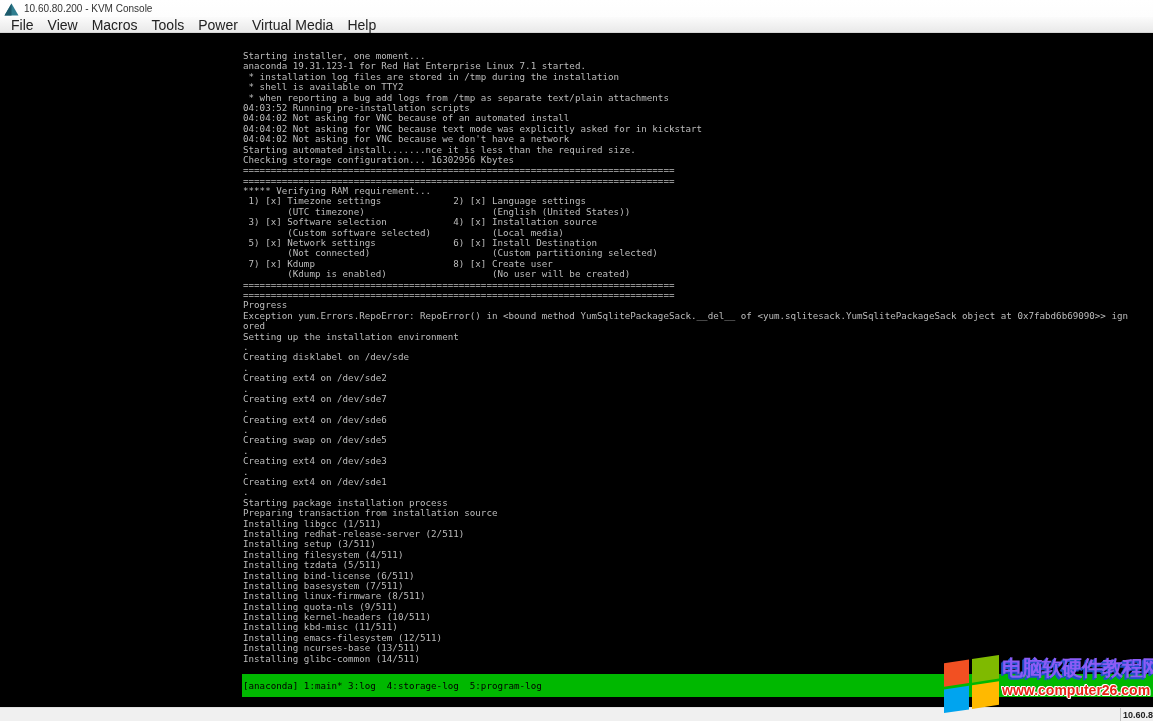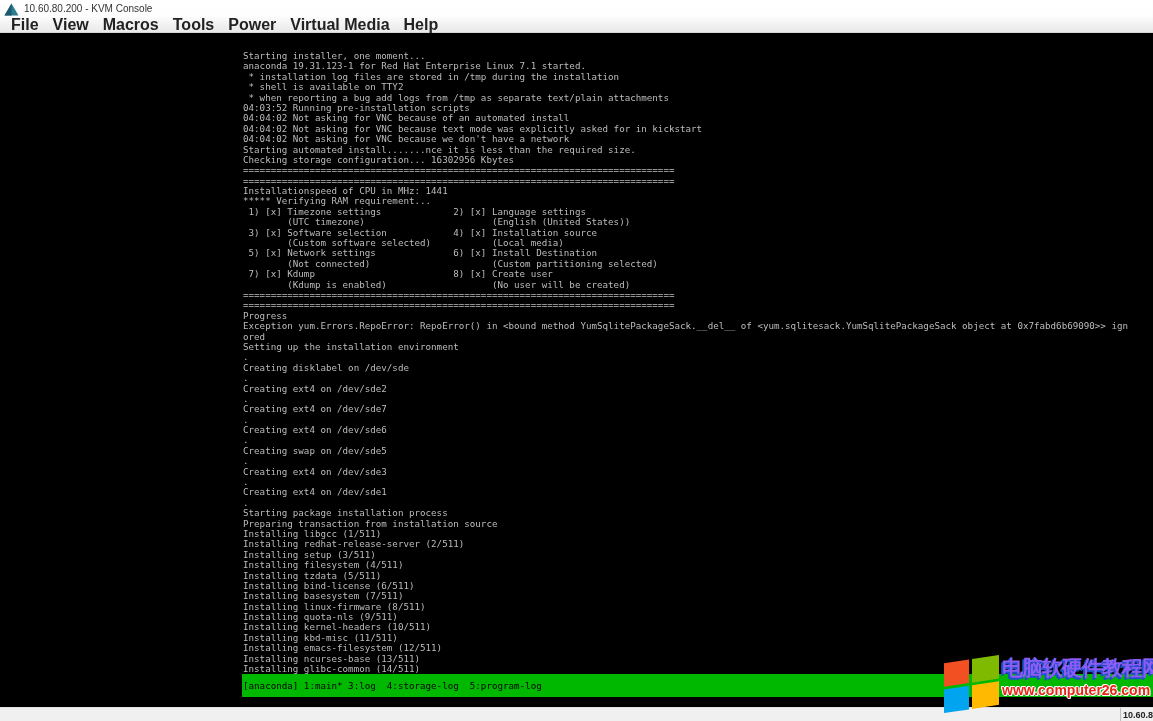--- a/index.html
+++ b/index.html
@@ -15,21 +15,21 @@
   }
   .appicon{width:15px;height:13px;display:inline-block;margin-right:5px;}
   .title{font-size:10px;color:#333;}
   .menubar{
     position:absolute;left:0;top:17px;width:1153px;height:16px;
     background:linear-gradient(#fbfbfb,#e9e9e9);
     border-bottom:1px solid #d6d6d6;box-sizing:border-box;
     display:flex;align-items:center;padding-left:4px;
   }
   .menuitem{
-    font-size:16px;font-weight:bold;color:#222;
+    font-size:14px;font-weight:normal;color:#222;
     padding:0 7px;height:100%;display:flex;align-items:center;cursor:default;
   }
   
   .viewport{
     position:absolute;left:0;top:33px;width:1153px;height:674px;
     background:#000;
   }
   .term{
     position:absolute;left:243px;top:2px;
     font-family:"DejaVu Sans Mono","Liberation Mono",monospace;
@@ -107,21 +107,20 @@
       <div class="tline"> * shell is available on TTY2</div>
       <div class="tline"> * when reporting a bug add logs from /tmp as separate text/plain attachments</div>
       <div class="tline">04:03:52 Running pre-installation scripts</div>
       <div class="tline">04:04:02 Not asking for VNC because of an automated install</div>
       <div class="tline">04:04:02 Not asking for VNC because text mode was explicitly asked for in kickstart</div>
       <div class="tline">04:04:02 Not asking for VNC because we don't have a network</div>
       <div class="tline">Starting automated install.......nce it is less than the required size.</div>
       <div class="tline">Checking storage configuration... 16302956 Kbytes</div>
       <div class="tline">==============================================================================</div>
       <div class="tline">==============================================================================</div>
-      <div class="tline">Installationspeed of CPU in MHz: 1441</div>
       <div class="tline">***** Verifying RAM requirement...</div>
       <div class="tline"> 1) [x] Timezone settings             2) [x] Language settings</div>
       <div class="tline">        (UTC timezone)                       (English (United States))</div>
       <div class="tline"> 3) [x] Software selection            4) [x] Installation source</div>
       <div class="tline">        (Custom software selected)           (Local media)</div>
       <div class="tline"> 5) [x] Network settings              6) [x] Install Destination</div>
       <div class="tline">        (Not connected)                      (Custom partitioning selected)</div>
       <div class="tline"> 7) [x] Kdump                         8) [x] Create user</div>
       <div class="tline">        (Kdump is enabled)                   (No user will be created)</div>
       <div class="tline">==============================================================================</div>

